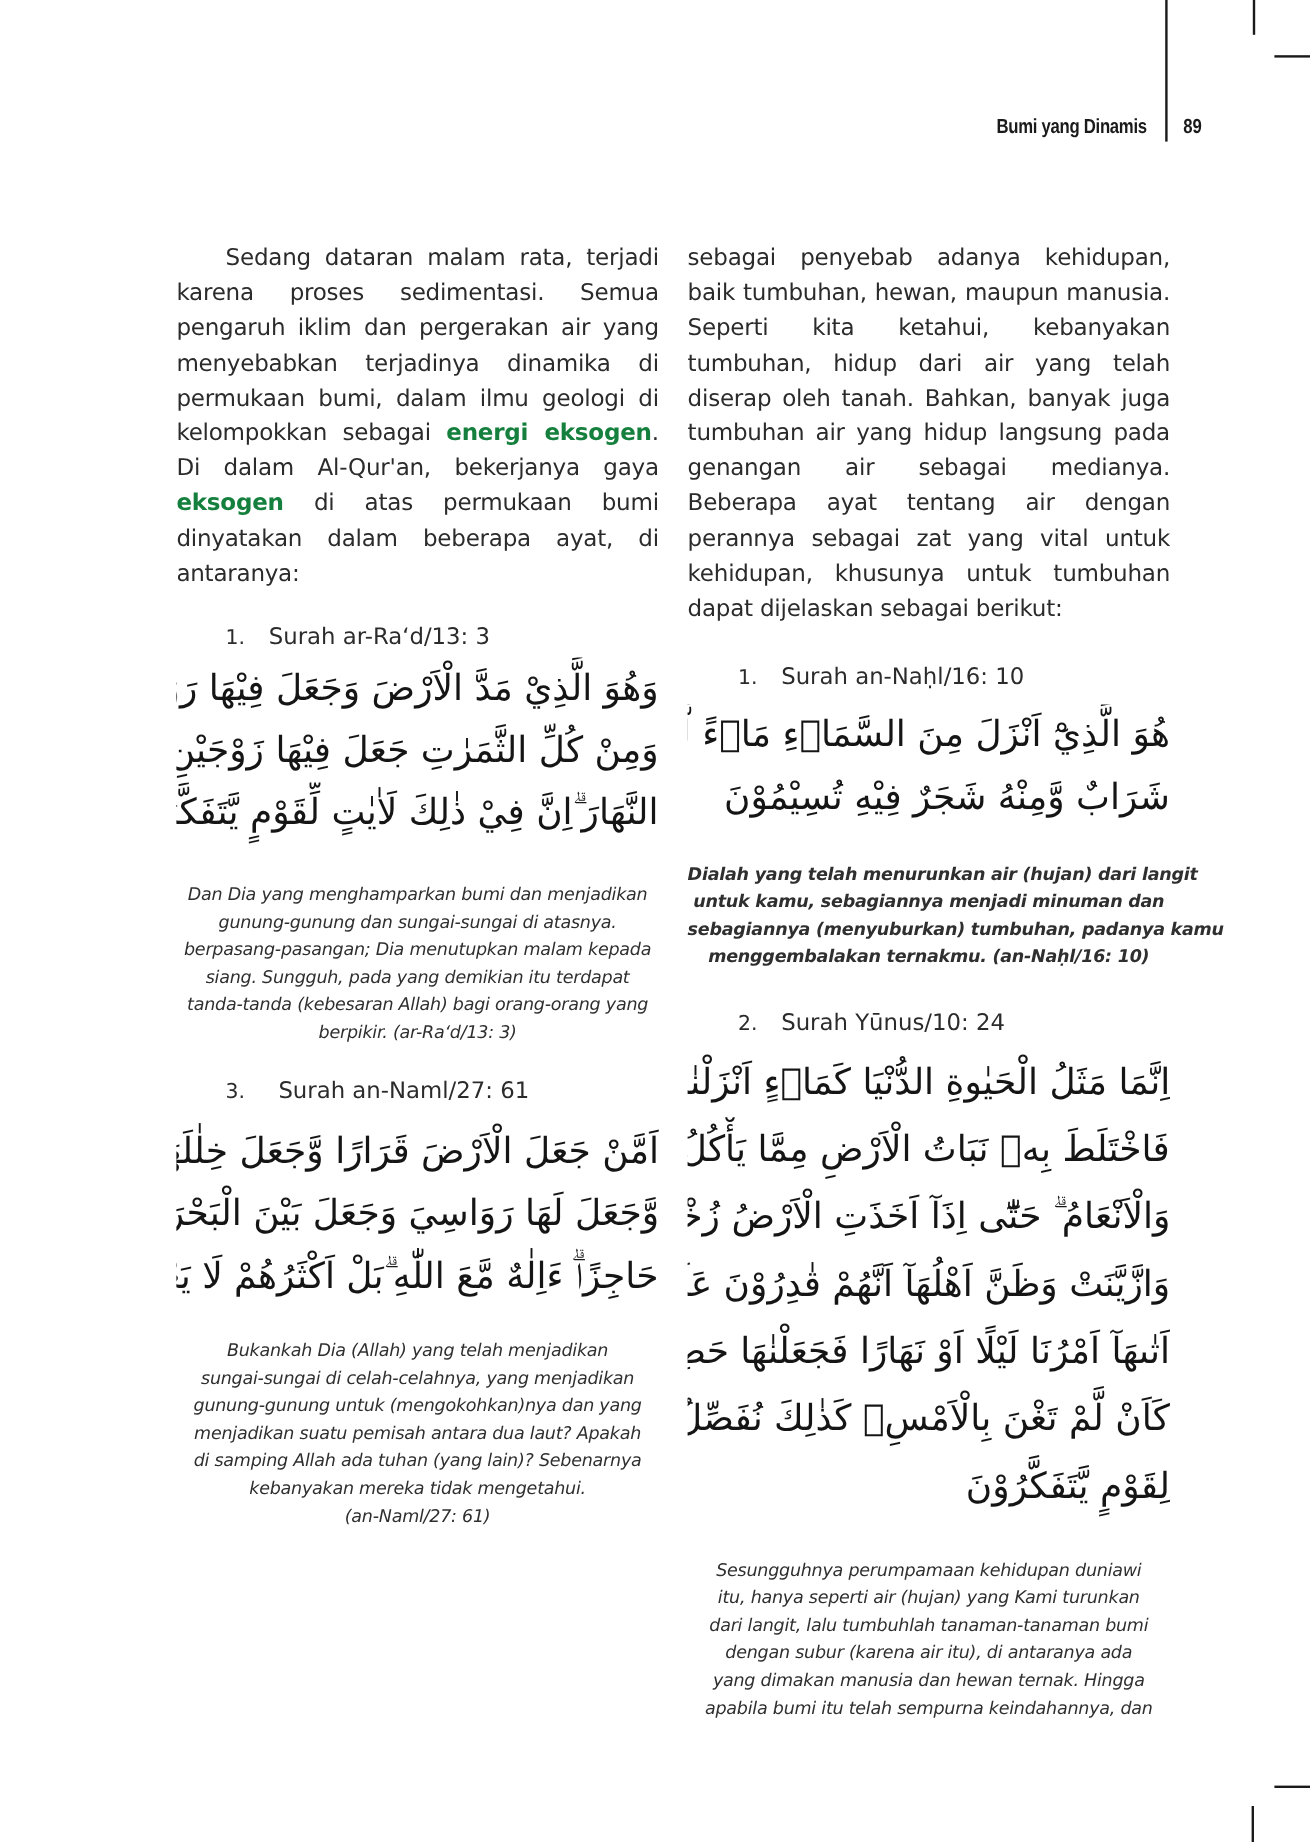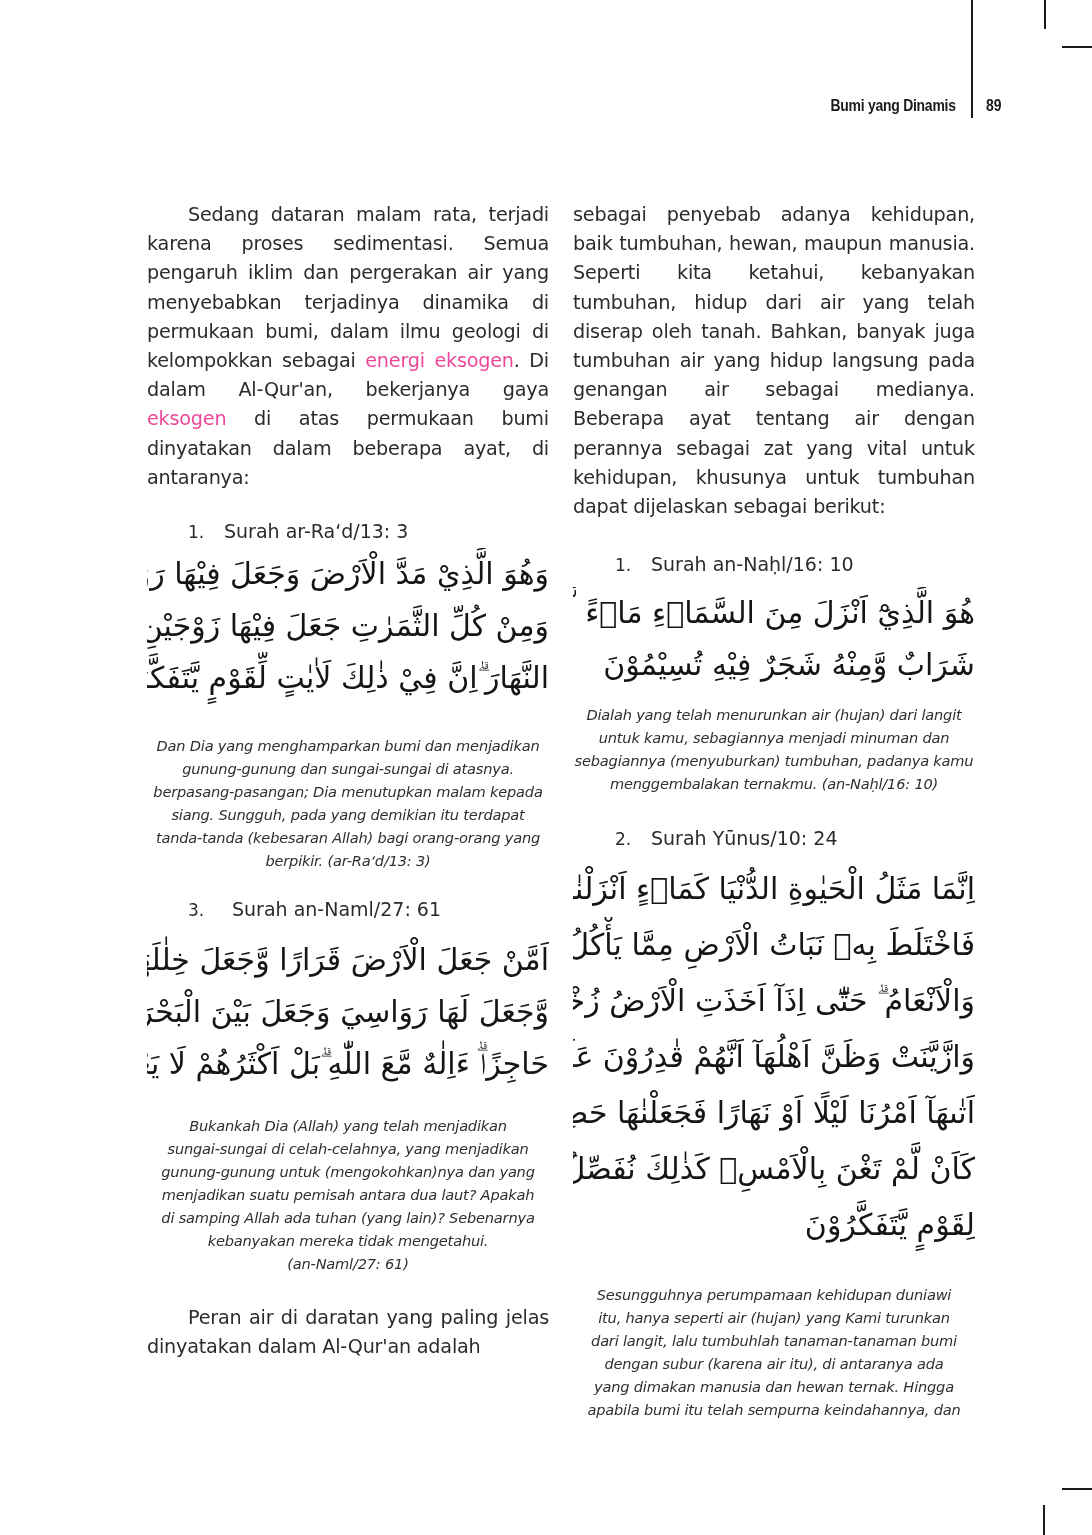--- a/index.html
+++ b/index.html
@@ -19,21 +19,21 @@
     .rh-title { position: absolute; right: 136px; top: 0; font-family: "Liberation Sans Narrow", "Liberation Sans", sans-serif; font-weight: bold; font-size: 17px; letter-spacing: -0.3px; transform: scaleX(0.82); transform-origin: right center; color: #1a1a1a; }
     .rh-page { position: absolute; left: 986px; top: 0; font-family: "Liberation Sans", sans-serif; font-weight: bold; font-size: 17px; transform: scaleX(0.82); transform-origin: left center; color: #1a1a1a; }
 
     
     .col { position: absolute; top: 200px; width: 402px; }
     .col-left { left: 147px; }
     .col-right { left: 573px; }
 
     .para { font-family: "DejaVu Sans", sans-serif; font-size: 19.2px; line-height: 29.2px; text-align: justify; color: #2b2b2b; letter-spacing: -0.2px; }
     .para.indent { text-indent: 41px; }
-    .para b { font-weight: normal; color: #ec4899; }
+    .para b { font-weight: bold; color: #15803d; }
 
     .surah-head { font-family: "DejaVu Sans", sans-serif; font-size: 19px; color: #2b2b2b; display: flex; align-items: baseline; }
     .surah-num { display: inline-block; width: 36px; font-size: 17px; }
     .surah-name { display: inline-block; }
 
     .arabic { direction: rtl; text-align: justify; text-align-last: justify; font-family: "DejaVu Sans", sans-serif; font-size: 30px; line-height: 52px; color: #151515; }
     .arabic .ln { display: block; text-align: justify; text-align-last: justify; white-space: nowrap; overflow: hidden; }
     .arabic .ln.short { text-align-last: left; text-align: left; padding-left: 0; }
 
     .translation { font-family: "DejaVu Sans", sans-serif; font-style: italic; font-size: 14.6px; line-height: 23px; text-align: center; color: #2f2f2f; letter-spacing: -0.2px; }
@@ -96,24 +96,20 @@
   <div class="translation" style="margin-top:24px;text-align:center;">
     <span class="ln">Bukankah Dia (Allah) yang telah menjadikan</span>
     <span class="ln">sungai-sungai di celah-celahnya, yang menjadikan</span>
     <span class="ln">gunung-gunung untuk (mengokohkan)nya dan yang</span>
     <span class="ln">menjadikan suatu pemisah antara dua laut? Apakah</span>
     <span class="ln">di samping Allah ada tuhan (yang lain)? Sebenarnya</span>
     <span class="ln">kebanyakan mereka tidak mengetahui.</span>
     <span class="ln">(an-Naml/27: 61)</span>
   </div>
 
-  <div class="para indent" style="margin-top:28px;">
-    <span>Peran air di daratan yang paling</span>
-    <span>jelas dinyatakan dalam Al-Qur'an adalah</span>
-  </div>
 </div>
 
 <div class="col col-right">
   <div class="para">
     <span>sebagai penyebab adanya kehidupan,</span>
     <span>baik tumbuhan, hewan, maupun manusia.</span>
     <span>Seperti kita ketahui, kebanyakan tumbuhan,</span>
     <span>hidup dari air yang telah diserap oleh</span>
     <span>tanah. Bahkan, banyak juga tumbuhan air</span>
     <span>yang hidup langsung pada genangan air</span>
@@ -124,21 +120,21 @@
   </div>
 
   <div class="surah-head" style="margin-top:32px; padding-left:42px;">
     <span class="surah-num">1.</span>
     <span class="surah-name">Surah an-Naḥl/16: 10</span>
   </div>
   <div class="arabic" style="margin-top:12px;">
     <span class="ln">هُوَ الَّذِيْٓ اَنْزَلَ مِنَ السَّمَاۤءِ مَاۤءً لَّكُمْ مِّنْهُ</span>
     <span class="ln short" style="text-align-last:right; padding-right:0;">شَرَابٌ وَّمِنْهُ شَجَرٌ فِيْهِ تُسِيْمُوْنَ</span>
   </div>
-  <div class="translation" style="margin-top:12px;">
+  <div class="translation" style="margin-top:26px;font-weight:bold;">
     <span class="ln">Dialah yang telah menurunkan air (hujan) dari langit</span>
     <span class="ln">untuk kamu, sebagiannya menjadi minuman dan</span>
     <span class="ln">sebagiannya (menyuburkan) tumbuhan, padanya kamu</span>
     <span class="ln">menggembalakan ternakmu. (an-Naḥl/16: 10)</span>
   </div>
 
   <div class="surah-head" style="margin-top:32px; padding-left:42px;">
     <span class="surah-num">2.</span>
     <span class="surah-name">Surah Yūnus/10: 24</span>
   </div>

